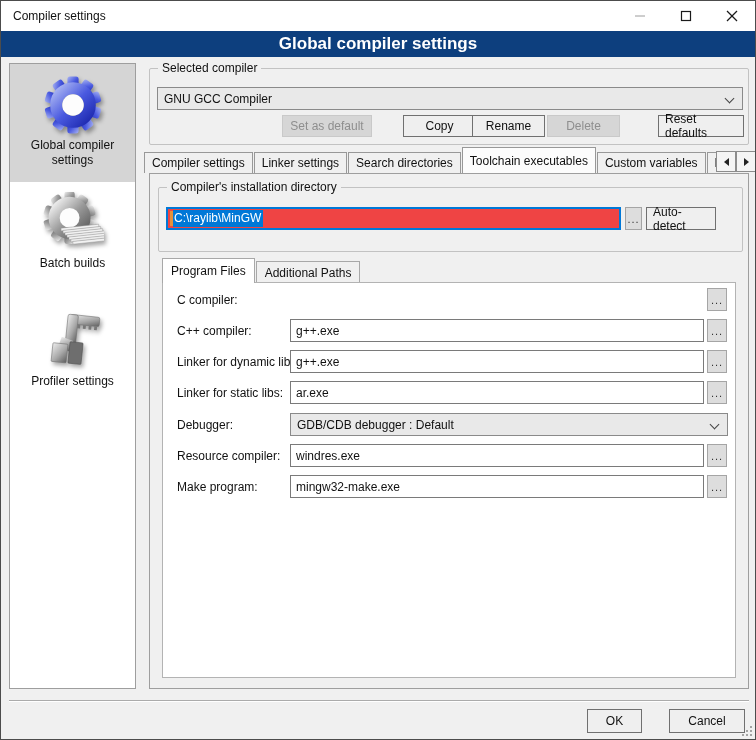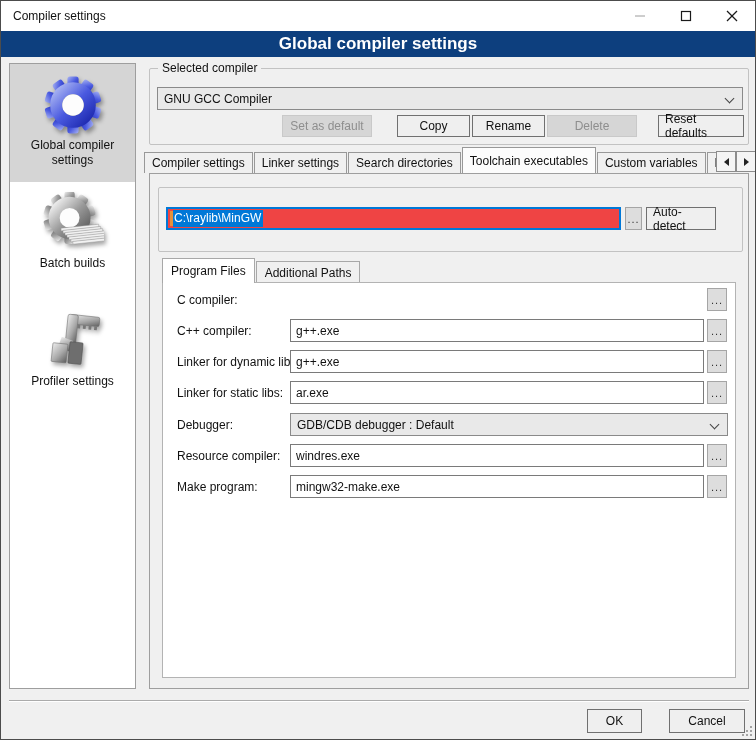--- a/index.html
+++ b/index.html
@@ -208,27 +208,27 @@
 
   <div class="group" style="left:148px;top:67px;width:600px;height:77px;">
     <span class="group-label">Selected compiler</span>
     <div class="combo" style="left:7px;top:18px;width:586px;">
       <span>GNU GCC Compiler</span>
       <span class="chev"></span>
     </div>
     <div class="btn disabled" style="left:132px;top:46px;width:90px;">
         <span>Set as default</span>
       </div>
-    <div class="btn" style="left:247px;top:46px;width:73px;">
+    <div class="btn" style="left:253px;top:46px;width:73px;">
         <span>Copy</span>
       </div>
     <div class="btn" style="left:322px;top:46px;width:73px;">
         <span>Rename</span>
       </div>
-    <div class="btn disabled" style="left:397px;top:46px;width:90px;">
+    <div class="btn disabled" style="left:397px;top:46px;width:73px;">
         <span>Delete</span>
       </div>
     <div class="btn" style="left:508px;top:46px;width:86px;">
         <span>Reset defaults</span>
       </div>
   </div>
 
   <div class="tabstrip">
     <div class="tab">
         <span>Compiler settings</span>
@@ -252,20 +252,21 @@
   <div class="arrowbox" style="left:715px;">
       <span class="tri-l"></span>
     </div>
   <div class="arrowbox" style="left:735px;">
       <span class="tri-r"></span>
     </div>
 
   <div class="outer-page">
 
     <div class="group" style="left:8px;top:13px;width:585px;height:65px;">
+      <span class="group-label">Compiler's installation directory</span>
       <div class="path-input">
         <span class="sel-caret"></span>
         <span class="sel-text">C:\raylib\MinGW</span>
       </div>
       <div class="dots-btn" style="left:466px;top:19px;width:17px;">
           <span>...</span>
         </div>
       <div class="btn" style="left:487px;top:19px;width:70px;height:23px;">
           <span>Auto-detect</span>
         </div>

